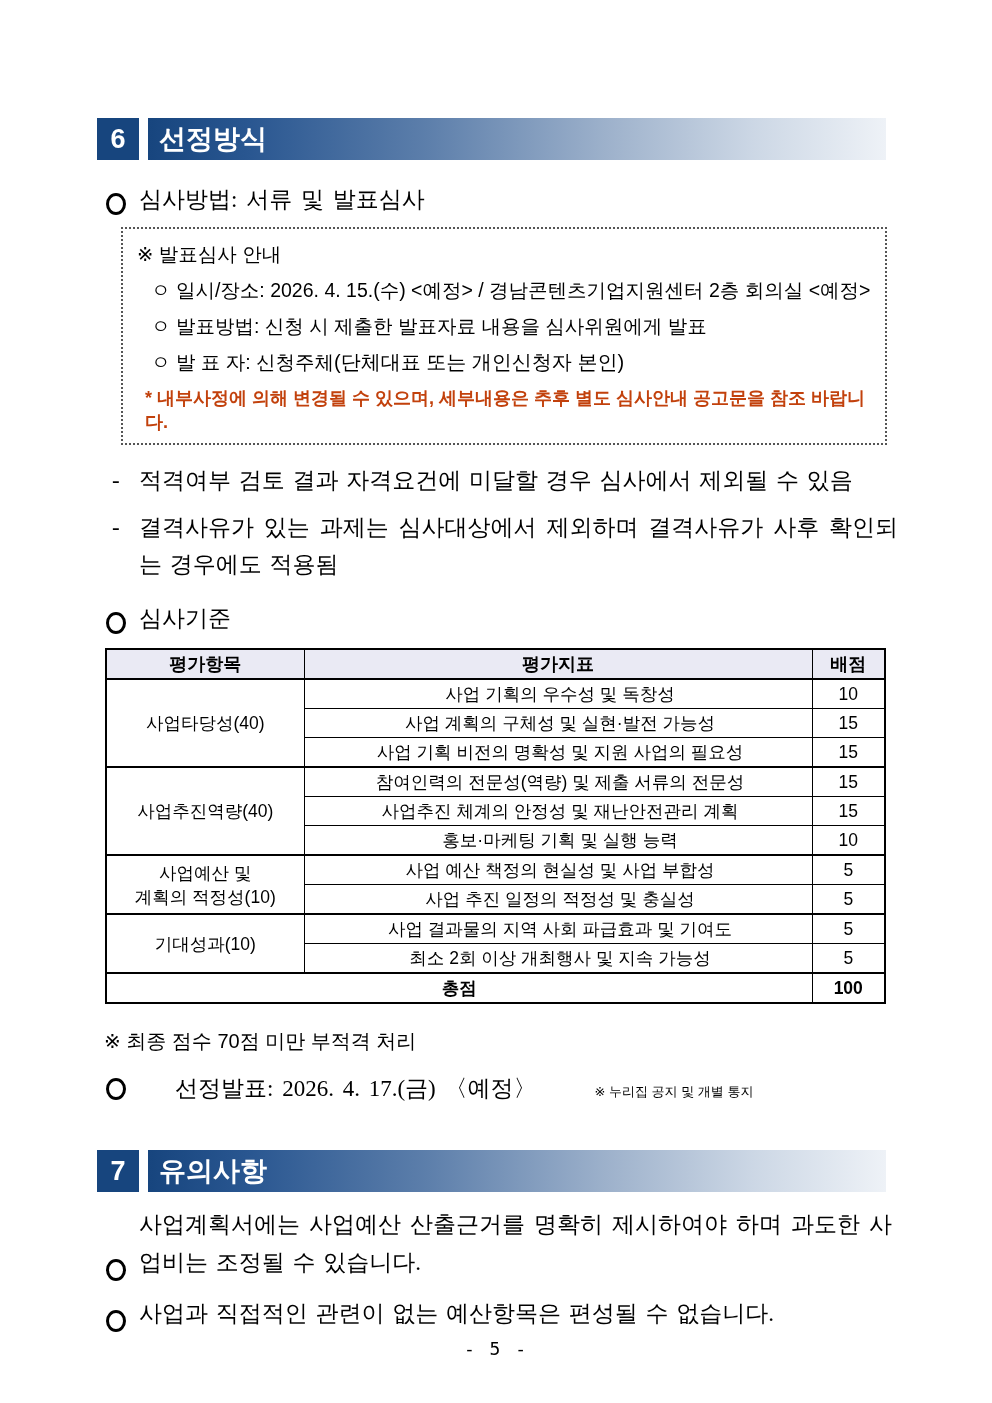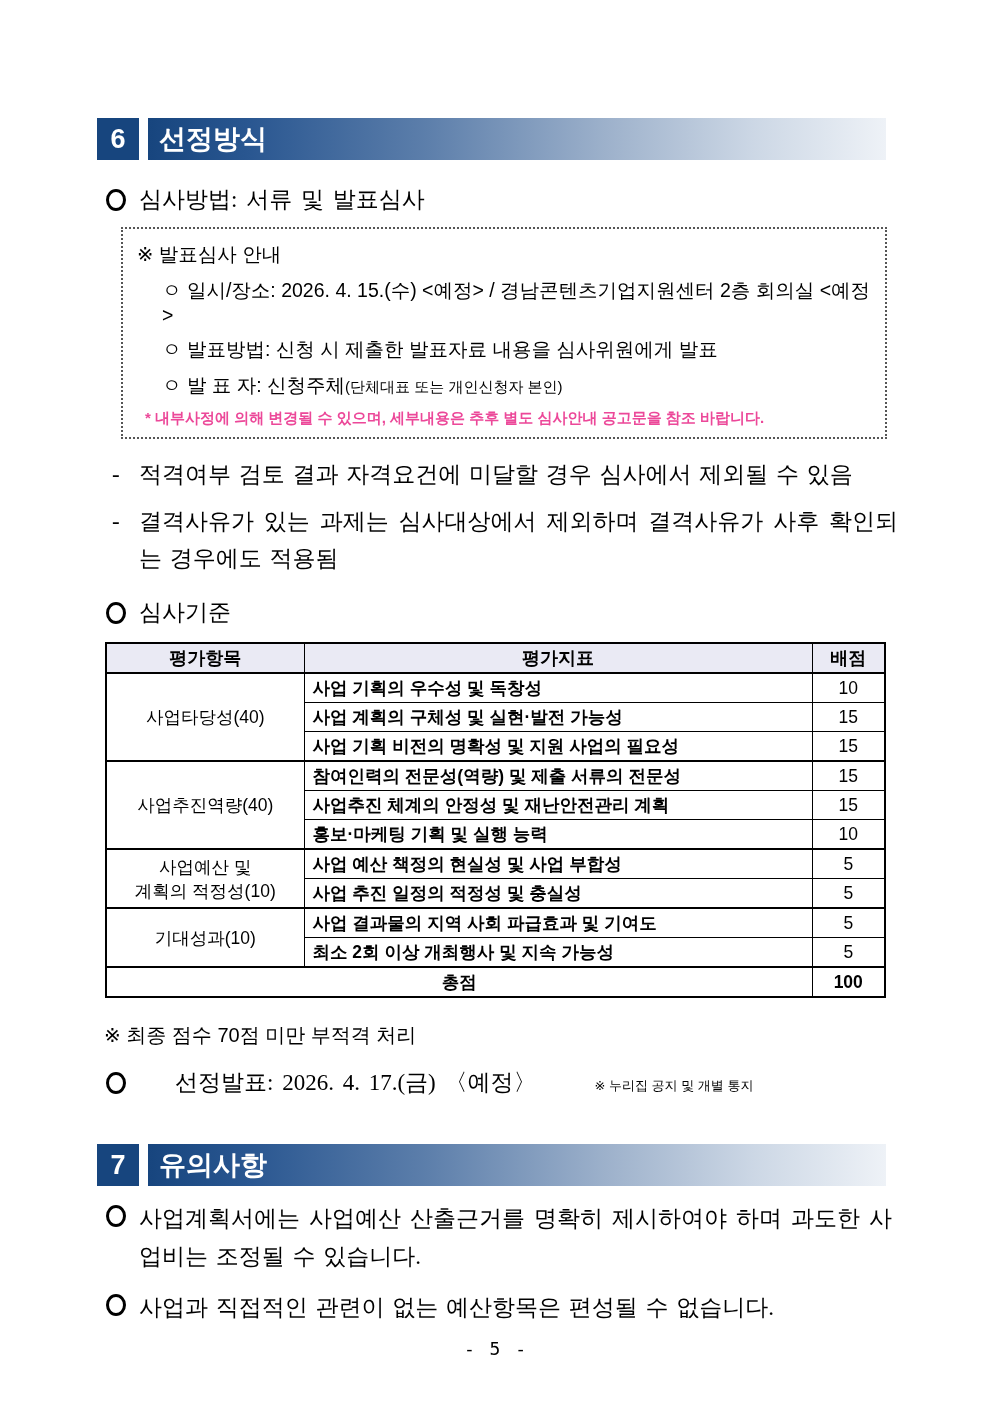--- a/index.html
+++ b/index.html
@@ -23,60 +23,60 @@
   }
   .sec-bar{
     flex:1;margin-left:9px;
     background:linear-gradient(90deg,#17457e 0%,#2a5791 14%,#5d7fab 38%,#9db1cb 62%,#ccd7e5 82%,#eef2f7 100%);
     color:#fff;font-family:"Liberation Sans","DejaVu Sans",sans-serif;
     font-weight:bold;font-size:27px;
     display:flex;align-items:center;padding-left:11px;
   }
 
   
-  .obullet-row{display:flex;align-items:flex-start;}
+  .obullet-row{display:flex;align-items:flex-end;}
   .obullet{
     flex:0 0 auto;width:14px;height:16px;border:3px solid #000;border-radius:50%;
     margin:5px 13px 0 0;
   }
   .serif-line{font-size:23px;line-height:1.35;word-spacing:3px;}
 
   .dash-row{display:flex;align-items:flex-start;margin-left:112px;width:786px;}
   .dash-char{flex:0 0 27px;font-size:23px;line-height:1.6;}
   .dash-text{flex:1;font-size:23px;line-height:1.6;text-align:justify;word-spacing:2px;}
 
   
   .notice-box{
     box-sizing:border-box;
     margin:12px 0 0 121px;width:766px;
     border:2px dotted #555;
     padding:9px 12px 7px 12px;
     font-family:"Liberation Sans","DejaVu Sans",sans-serif;
   }
   .nb-title{font-size:19.5px;margin:3px 0 9px 2px;}
-  .nb-item{font-size:19.5px;margin:0 0 9px 27px;}
-  .nb-sub{font-size:15px;}
-  .nb-footnote{color:#ec4899;font-weight:bold;font-size:15px;margin:10px 0 2px 10px;}
+  .nb-item{font-size:19.5px;margin:0 0 9px 16px;}
+  .nb-sub{font-size:20px;}
+  .nb-footnote{color:#c2410c;font-weight:bold;font-size:18px;margin:10px 0 2px 10px;}
 
   
   table.eval{
     margin:14px 0 0 105px;width:765px;
     border-collapse:collapse;
     font-family:"Liberation Sans","DejaVu Sans",sans-serif;
     font-size:17.5px;
     border:2px solid #000;
     table-layout:fixed;
   }
   table.eval th,table.eval td{
     border:1px solid #000;
     height:28px;padding:0 4px;
     text-align:center;vertical-align:middle;
   }
   table.eval thead th{background:#eaeaf4;font-weight:bold;font-size:18px;border-bottom:2px solid #000;}
-  table.eval td.indicator{text-align:left;padding-left:8px;font-weight:bold;}
+  table.eval td.indicator{text-align:center;padding-left:8px;}
   table.eval tr.grp-top td{border-top:2px solid #000;}
   table.eval .total-label,table.eval .total-score{font-weight:bold;}
   .col-cat{width:198px;}.col-ind{width:508px;}.col-score{width:73px;}
 
   .note-line{
     margin:24px 0 0 104px;
     font-family:"Liberation Sans","DejaVu Sans",sans-serif;
     font-size:20px;
   }
   .announce-row{display:flex;align-items:baseline;margin:18px 0 0 106px;gap:36px;}

